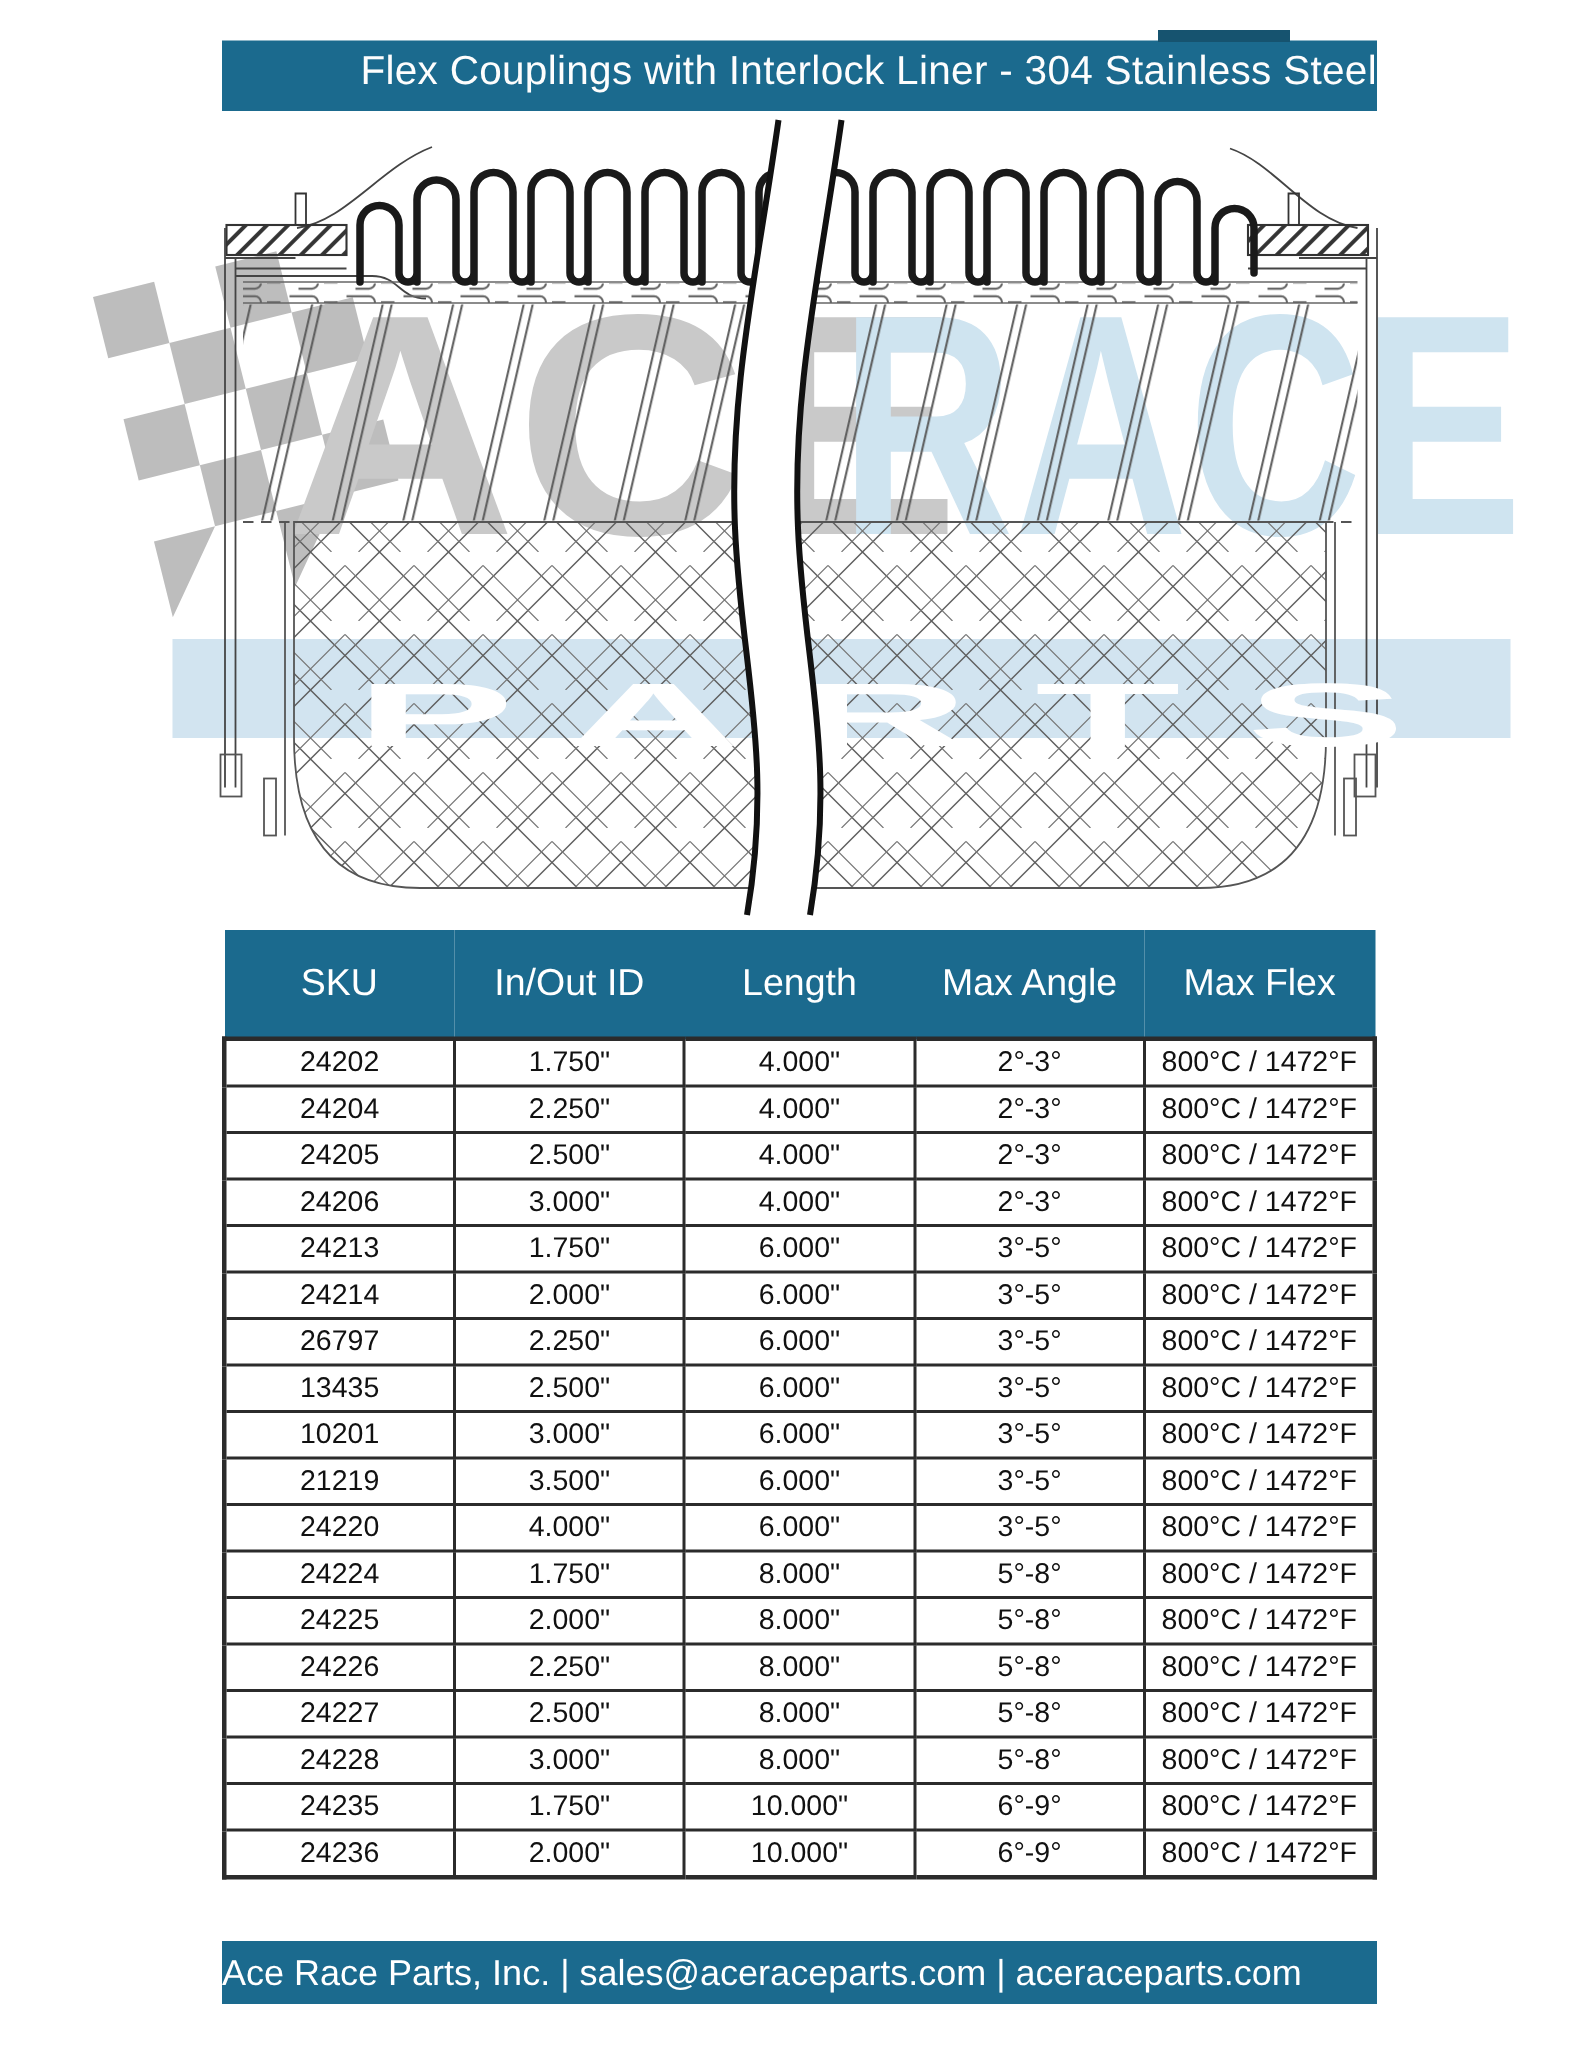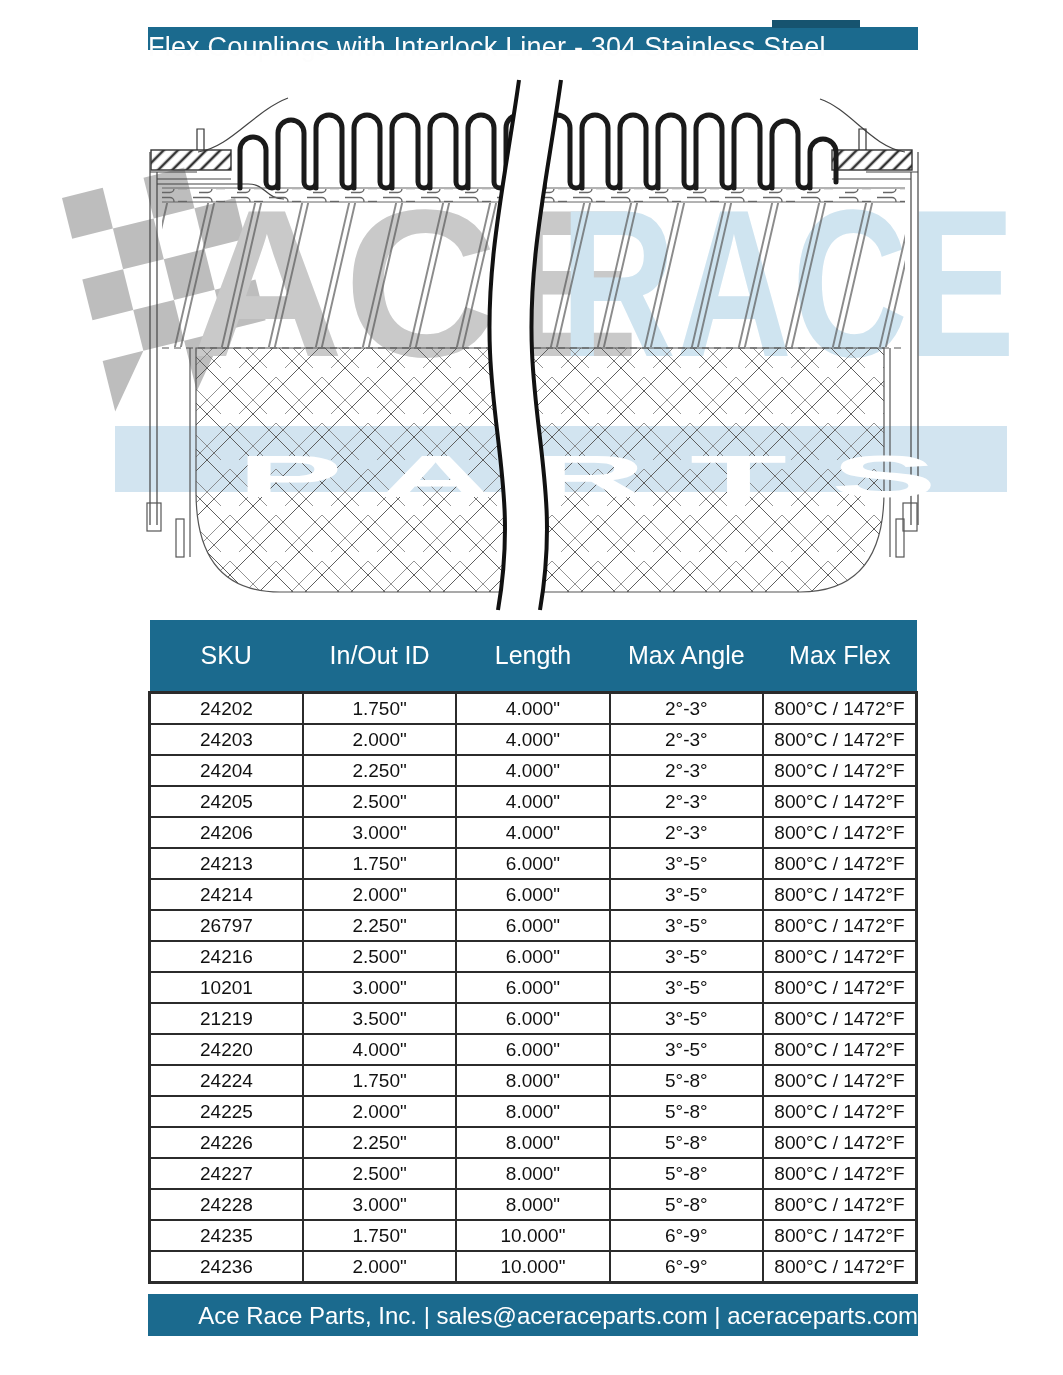--- a/index.html
+++ b/index.html
@@ -1,22 +1,22 @@
 <!DOCTYPE html>
 <html style="--teal: #1b6a8e;"><head>
 <meta charset="utf-8">
 <style>
   html,body{margin:0;padding:0;background:#fff;}
   .page{
     position:relative;width:1063px;height:1375px;overflow:hidden;background:#fff;
     font-family:"Liberation Sans", sans-serif;
   }
   .title-bar{
-    position:absolute;left:148px;top:27px;width:770px;height:23px;
-    background:var(--teal,#1b6a8e);color:#fdfdfd;text-align:left;line-height:41px;
+    position:absolute;left:148px;top:27px;width:770px;height:47px;
+    background:var(--teal,#1b6a8e);color:#fdfdfd;text-align:right;line-height:41px;
     font-size:27px;letter-spacing:.2px;
   }
   .artifact{position:absolute;left:772px;top:20px;width:88px;height:8px;background:#16536f;}
   .drawing-svg{position:absolute;left:0;top:0;width:1063px;height:615px;}
   .spec-table{
     position:absolute;left:148px;top:620px;width:770px;
     border-collapse:collapse;table-layout:fixed;
   }
   .spec-table th{
     height:39px;background:var(--teal,#1b6a8e);color:#fff;font-weight:400;
@@ -25,21 +25,21 @@
   .spec-table td{
     height:29px;border:2px solid #2b2b2b;text-align:center;vertical-align:middle;
     font-size:19px;color:#111;padding:0;background:#fff;
   }
   .spec-table tbody tr:first-child td{border-top-width:3px;}
   .spec-table tbody tr:last-child td{border-bottom-width:3px;}
   .spec-table td:first-child{border-left-width:3px;}
   .spec-table td:last-child{border-right-width:3px;}
   .footer-bar{
     position:absolute;left:148px;top:1294px;width:770px;height:42px;
-    background:var(--teal,#1b6a8e);color:#fff;text-align:right;line-height:43px;
+    background:var(--teal,#1b6a8e);color:#fff;text-align:left;line-height:43px;
     font-size:24px;
   }
 </style>
 </head>
 <body>
 
 <div class="page">
 
   <div class="title-bar">
     <span>Flex Couplings with Interlock Liner - 304 Stainless Steel</span>
@@ -142,27 +142,20 @@
       </thead>
     <tbody>
         <tr>
           <td>24202</td>
           <td>1.750"</td>
           <td>4.000"</td>
           <td>2°-3°</td>
           <td>800°C / 1472°F</td>
         </tr>
         <tr>
-          <td>24203</td>
-          <td>2.000"</td>
-          <td>4.000"</td>
-          <td>2°-3°</td>
-          <td>800°C / 1472°F</td>
-        </tr>
-        <tr>
           <td>24204</td>
           <td>2.250"</td>
           <td>4.000"</td>
           <td>2°-3°</td>
           <td>800°C / 1472°F</td>
         </tr>
         <tr>
           <td>24205</td>
           <td>2.500"</td>
           <td>4.000"</td>
@@ -191,21 +184,21 @@
           <td>800°C / 1472°F</td>
         </tr>
         <tr>
           <td>26797</td>
           <td>2.250"</td>
           <td>6.000"</td>
           <td>3°-5°</td>
           <td>800°C / 1472°F</td>
         </tr>
         <tr>
-          <td>24216</td>
+          <td>13435</td>
           <td>2.500"</td>
           <td>6.000"</td>
           <td>3°-5°</td>
           <td>800°C / 1472°F</td>
         </tr>
         <tr>
           <td>10201</td>
           <td>3.000"</td>
           <td>6.000"</td>
           <td>3°-5°</td>

